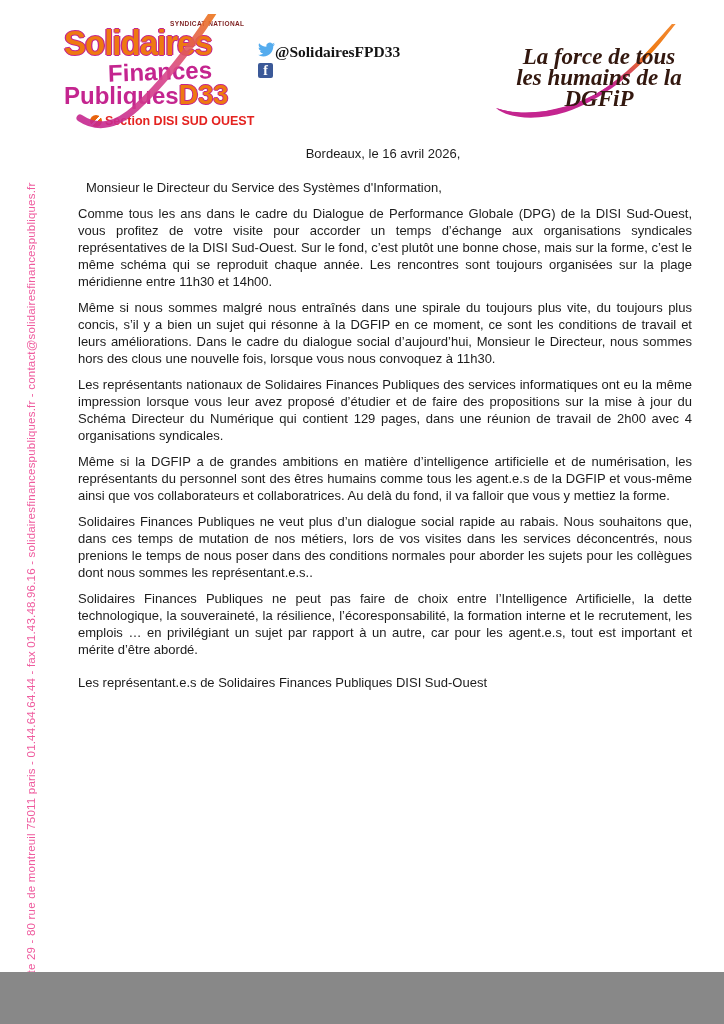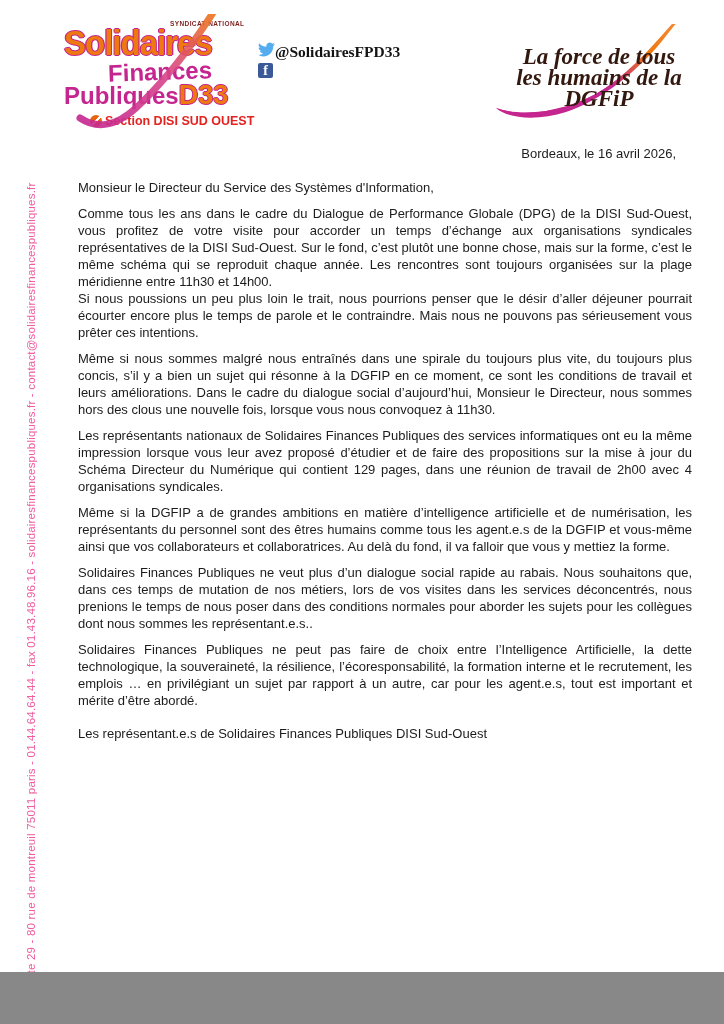--- a/index.html
+++ b/index.html
@@ -54,22 +54,22 @@
   
   .sidebar-contact{
     position:absolute; left:25px; top:132px; height:858px; width:18px;
     writing-mode:vertical-rl; transform:rotate(180deg);
     font-size:11.5px; color:var(--pink); white-space:nowrap; letter-spacing:.2px;
   }
 
   
   .letter{position:absolute; left:78px; top:145px; width:614px;
     font-size:13px; line-height:17px; color:var(--text); text-align:justify;}
-  .dateline{text-align:right; margin:0 16px 17px 0;}
-  .salutation{margin:0;}
+  .dateline{text-align:center; margin:0 4px 17px 0;}
+  .salutation{margin:8px;}
   .para{margin:9px 0 0 0;}
   .para.no-gap{margin-top:0;}
   .signature{margin:16px 0 0 0; text-align:left;}
 
   
   .ball{position:absolute; left:329px; top:984px; width:76px; height:76px;}
 </style>
 </head>
 <body>
 
@@ -128,21 +128,20 @@
     <div class="dgfip-text dgfip-line2">les humains de la DGFiP</div>
   </div>
 
   <div class="sidebar-contact">boîte 29 - 80 rue de montreuil 75011 paris - 01.44.64.64.44 - fax 01.43.48.96.16 - solidairesfinancespubliques.fr - contact@solidairesfinancespubliques.fr</div>
 
   <div class="letter">
     <p class="dateline">Bordeaux, le 16 avril 2026,</p>
     <p class="salutation">Monsieur le Directeur du Service des Systèmes d'Information,</p>
     <div>
         <p class="para">Comme tous les ans dans le cadre du Dialogue de Performance Globale (DPG) de la DISI Sud-Ouest, vous profitez de votre visite pour accorder un temps d’échange aux organisations syndicales représentatives de la DISI Sud-Ouest. Sur le fond, c’est plutôt une bonne chose, mais sur la forme, c’est le même schéma qui se reproduit chaque année. Les rencontres sont toujours organisées sur la plage méridienne entre 11h30 et 14h00.</p>
-        <p class="para no-gap">Si nous poussions un peu plus loin le trait, nous pourrions penser que le désir d’aller déjeuner pourrait écourter encore plus le temps de parole et le contraindre. Mais nous ne pouvons pas sérieusement vous prêter ces intentions.</p>
         <p class="para">Même si nous sommes malgré nous entraînés dans une spirale du toujours plus vite, du toujours plus concis, s’il y a bien un sujet qui résonne à la DGFIP en ce moment, ce sont les conditions de travail et leurs améliorations. Dans le cadre du dialogue social d’aujourd’hui, Monsieur le Directeur, nous sommes hors des clous une nouvelle fois, lorsque vous nous convoquez à 11h30.</p>
         <p class="para">Les représentants nationaux de Solidaires Finances Publiques des services informatiques ont eu la même impression lorsque vous leur avez proposé d’étudier et de faire des propositions sur la mise à jour du Schéma Directeur du Numérique qui contient 129 pages, dans une réunion de travail de 2h00 avec 4 organisations syndicales.</p>
         <p class="para">Même si la DGFIP a de grandes ambitions en matière d’intelligence artificielle et de numérisation, les représentants du personnel sont des êtres humains comme tous les agent.e.s de la DGFIP et vous-même ainsi que vos collaborateurs et collaboratrices. Au delà du fond, il va falloir que vous y mettiez la forme.</p>
         <p class="para">Solidaires Finances Publiques ne veut plus d’un dialogue social rapide au rabais. Nous souhaitons que, dans ces temps de mutation de nos métiers, lors de vos visites dans les services déconcentrés, nous prenions le temps de nous poser dans des conditions normales pour aborder les sujets pour les collègues dont nous sommes les représentant.e.s..</p>
         <p class="para">Solidaires Finances Publiques ne peut pas faire de choix entre l’Intelligence Artificielle, la dette technologique, la souveraineté, la résilience, l’écoresponsabilité, la formation interne et le recrutement, les emplois … en privilégiant un sujet par rapport à un autre, car pour les agent.e.s, tout est important et mérite d’être abordé.</p>
       </div>
     <p class="signature">Les représentant.e.s de Solidaires Finances Publiques DISI Sud-Ouest</p>
   </div>
 
   <div class="ball">

